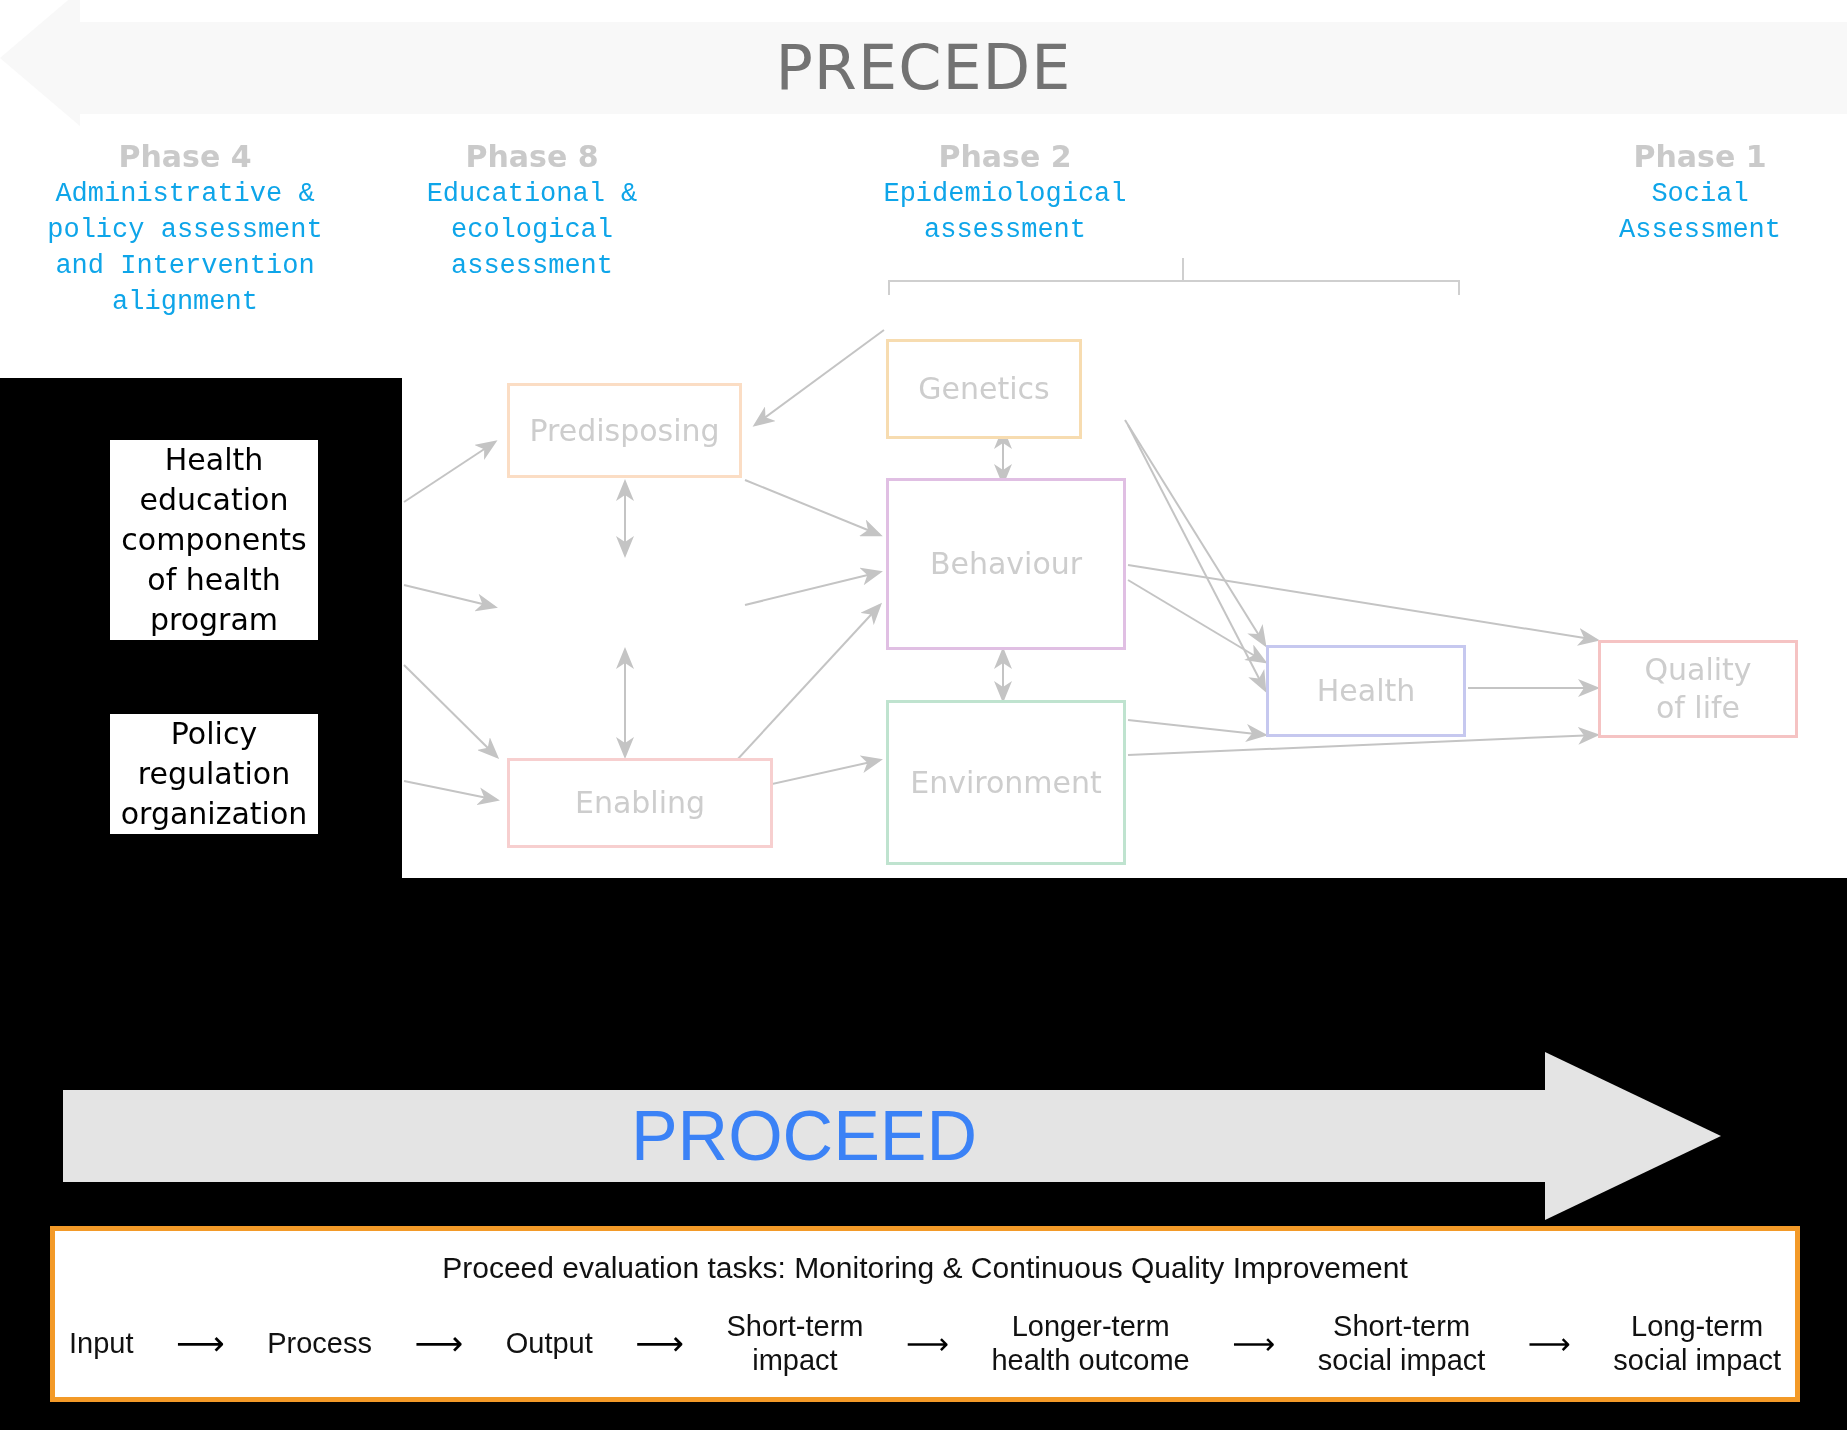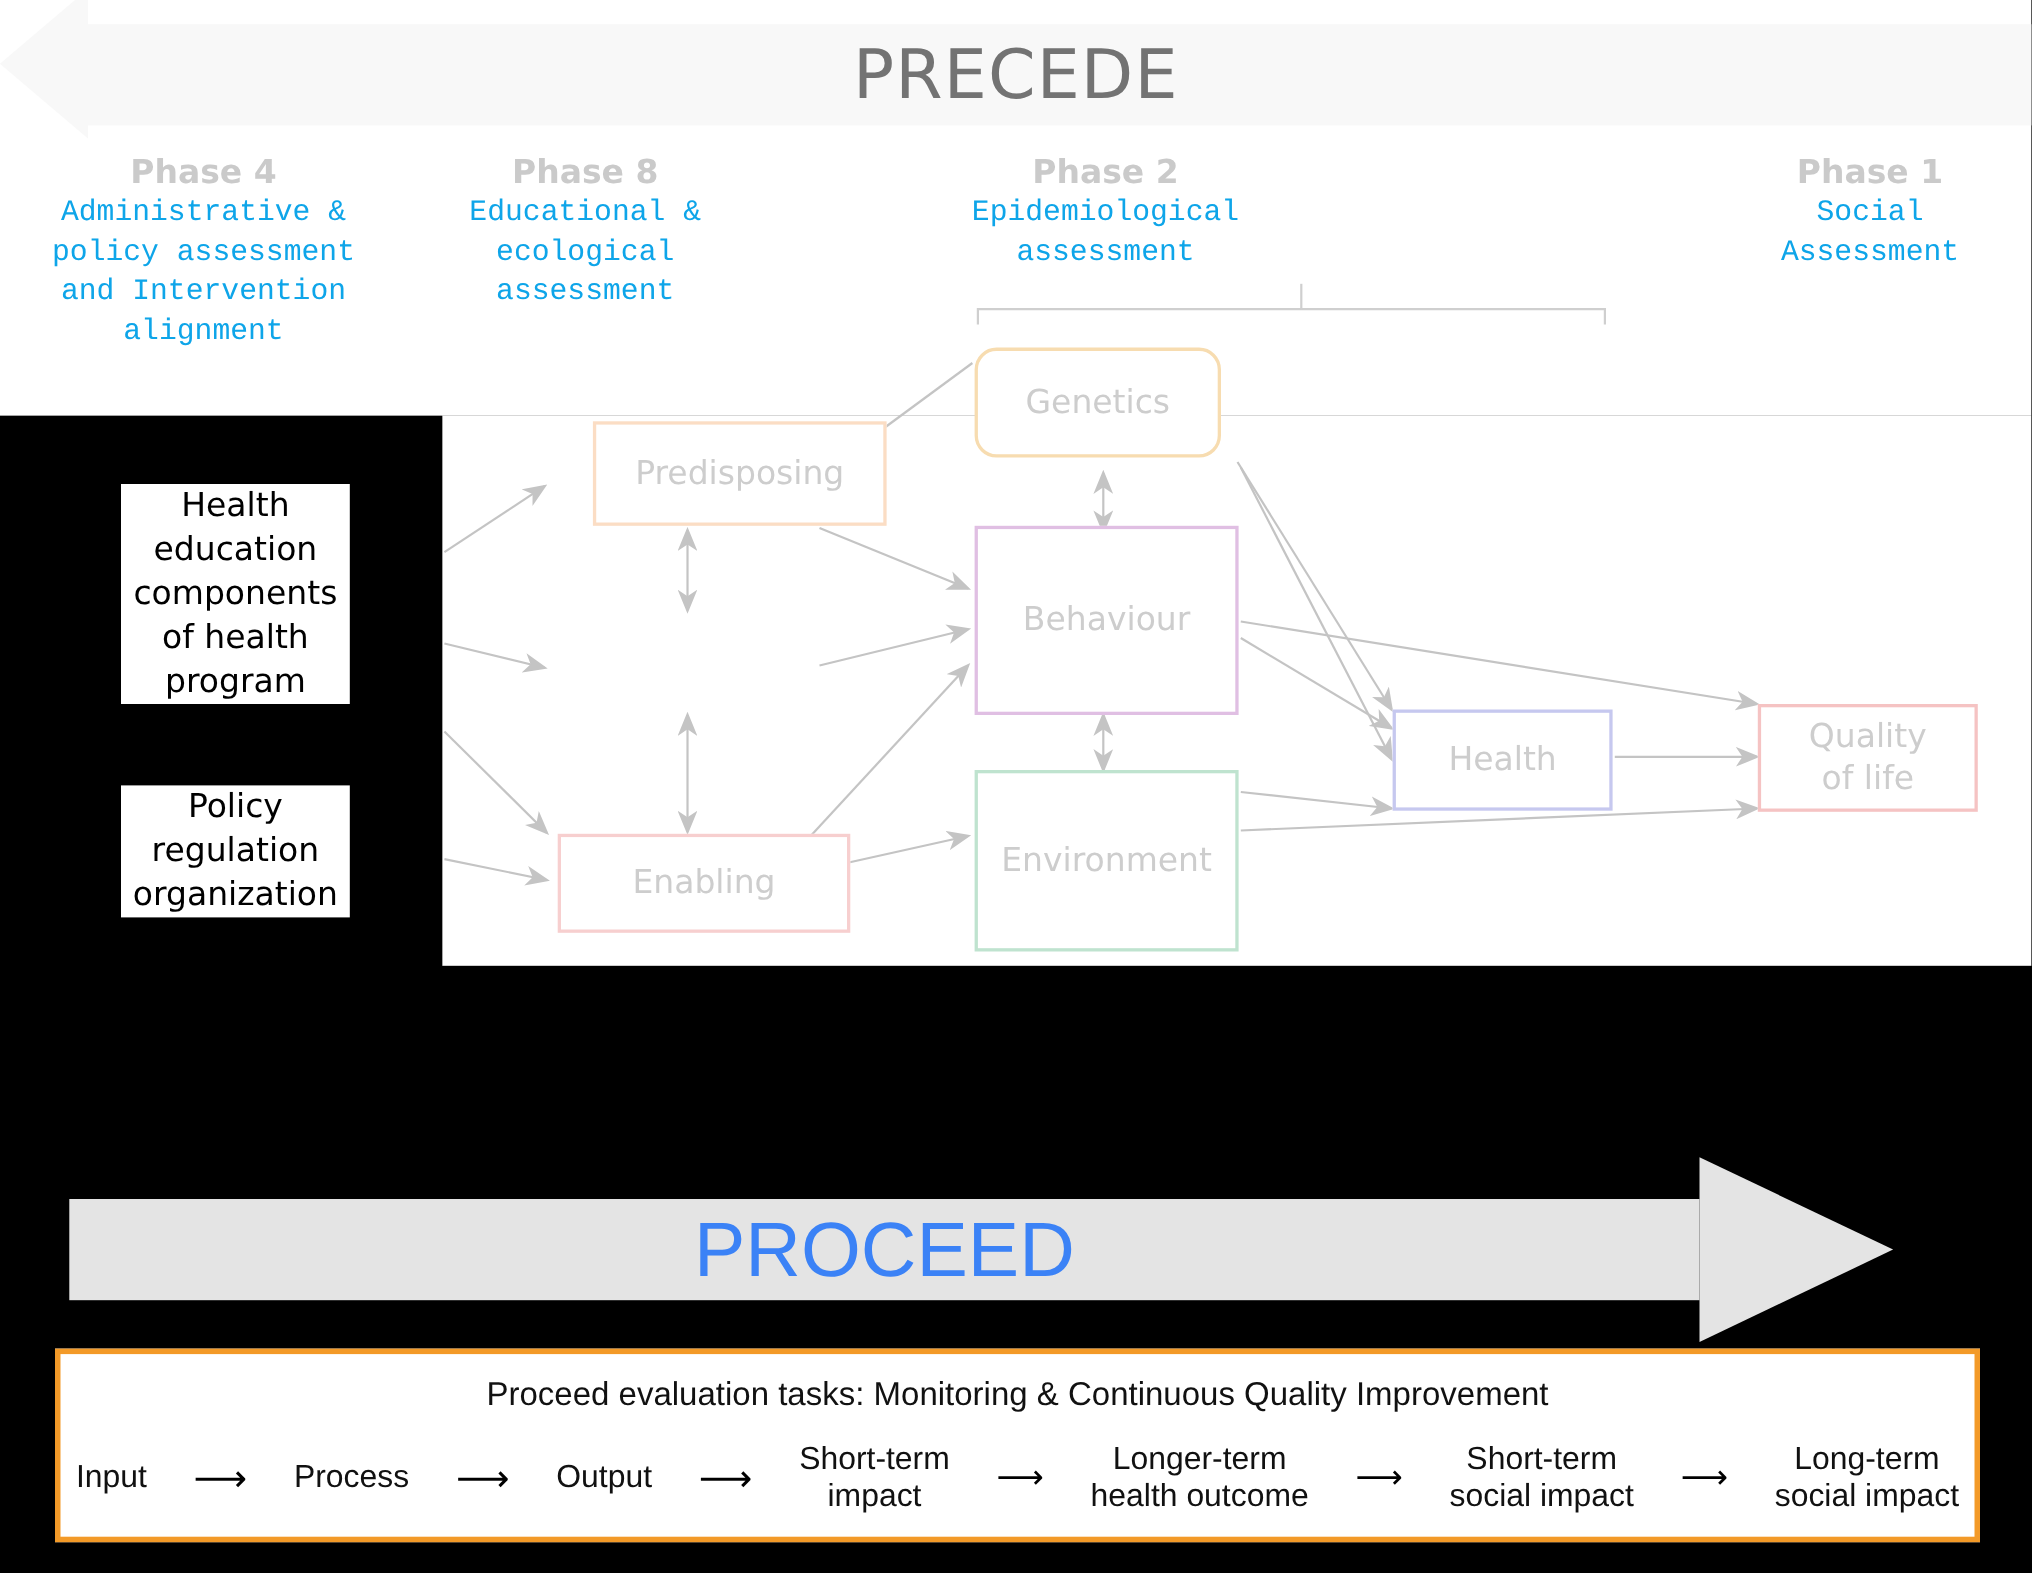--- a/index.html
+++ b/index.html
@@ -261,28 +261,28 @@
       <line x1="1128" y1="565" x2="1597" y2="640" marker-end="url(#ah)"></line>
 
       <line x1="1128" y1="720" x2="1265" y2="735" marker-end="url(#ah)"></line>
 
       <line x1="1128" y1="755" x2="1597" y2="735" marker-end="url(#ah)"></line>
 
       <line x1="1468" y1="688" x2="1597" y2="688" marker-end="url(#ah)"></line>
     </g>
   </svg>
 
-  <div class="node" style="left:507px; top:383px; width:267px; height:95px; border-color:#fbddc4;margin-left:32px;">
+  <div class="node" style="left:507px; top:383px; width:235px; height:95px; border-color:#fbddc4;">
     <span>Predisposing</span>
   </div>
   <div class="node" style="left:507px; top:758px; width:266px; height:90px; border-color:#f7cfcf;">
     <span>Enabling</span>
   </div>
 
-  <div class="node" style="left:886px; top:316px; width:224px; height:100px; border-color:#f7dcb0;border-radius:20px;">
+  <div class="node" style="left:886px; top:339px; width:196px; height:100px; border-color:#f7dcb0;">
     <span>Genetics</span>
   </div>
   <div class="node" style="left:886px; top:478px; width:240px; height:172px; border-color:#e0bfe3;">
     <span>Behaviour</span>
   </div>
   <div class="node" style="left:886px; top:700px; width:240px; height:165px; border-color:#bfe3cf;">
     <span>Environment</span>
   </div>
 
   <div class="node" style="left:1266px; top:645px; width:200px; height:92px; border-color:#c6c8ef;">

